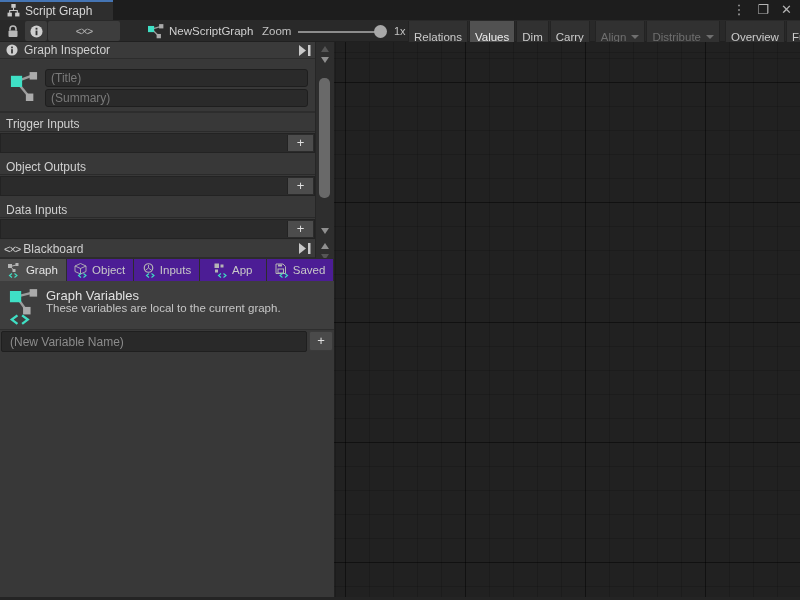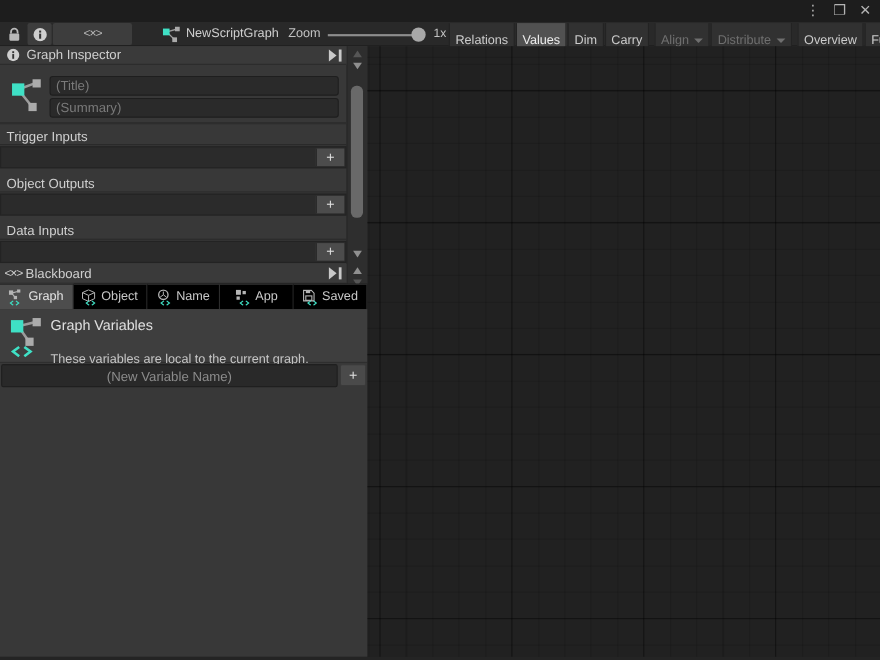--- a/index.html
+++ b/index.html
@@ -66,34 +66,34 @@
   .insp-divider { position:absolute; left:0; top:111px; width:315px; height:2px; background:#2d2d2d; }
 
   .sec-label { position:absolute; left:6px; font-size:12px; color:#d0d0d0; }
   .sec-line { position:absolute; left:0; width:315px; height:1px; background:#2a2a2a; }
   .sec-row { position:absolute; left:0; width:315px; height:20px; background:#2b2b2b; border:1px solid #232323; }
   .add-btn { position:absolute; right:1px; top:1px; width:26px; height:16px; background:#4c4c4c;
     border-left:1px solid #232323; color:#e0e0e0; font-size:13px; line-height:15px; text-align:center; }
 
   .bb-tabs { position:absolute; left:0; top:216px; width:334px; height:23px; display:flex; background:#343434; }
   .bb-tab { flex:1; display:flex; align-items:center; justify-content:center; gap:4px;
-    background:#000000; border-right:1px solid #2c2c2c; border-top:1px solid #2c2c2c;
+    background:#4c1d95; border-right:1px solid #2c2c2c; border-top:1px solid #2c2c2c;
     font-size:11.5px; color:#c8c8c8; cursor:default; }
   .bb-tab.active { background:#4d4d4d; color:#e4e4e4; }
 
   .vars-box { position:absolute; left:0; top:239px; width:334px; height:49px; background:#3e3e3e;
     border-bottom:1px solid #2e2e2e; }
   .vars-box .icon { position:absolute; left:9px; top:6px; }
   .vars-title { position:absolute; left:46px; top:7px; font-size:13px; color:#e0e0e0; }
-  .vars-desc { position:absolute; left:46px; top:40px; font-size:11.5px; color:#c6c6c6; }
+  .vars-desc { position:absolute; left:46px; top:21px; font-size:11.5px; color:#c6c6c6; }
 
   .newvar-row { position:absolute; left:0; top:288px; width:334px; height:24px; }
   .newvar-input { position:absolute; left:1px; top:1px; width:306px; height:21px; background:#292929;
     border:1px solid #1f1f1f; border-radius:2px; color:#cfcfcf; font-size:12px;
-    font-family:"Liberation Sans", sans-serif; text-align:center; padding:0 8px; outline:none; }
+    font-family:"Liberation Sans", sans-serif; text-align:left; padding:0 8px; outline:none; }
   .newvar-input::placeholder { color:#8c8c8c; }
   .newvar-add { position:absolute; left:309px; top:1px; width:24px; height:20px; background:#4a4a4a;
     border:1px solid #3a3a3a; border-radius:2px; color:#e0e0e0; font-size:13px; line-height:18px; text-align:center; }
 
   
   .graph-area { position:absolute; left:334px; top:42px; width:466px; height:558px;
     background-color:#212121;
     background-image:
       repeating-linear-gradient(to right, rgba(0,0,0,0.40) 0 1px, transparent 1px 120px),
       repeating-linear-gradient(to bottom, rgba(0,0,0,0.40) 0 1px, transparent 1px 120px),
@@ -102,20 +102,30 @@
     background-position: 11px 40px, 11px 40px, 11px 16px, 11px 16px; }
 
   .bottom-edge { position:absolute; left:0; top:597px; width:800px; height:3px; background:#242424; }
 </style>
 </head>
 <body>
 
 <div id="app">
 
   <div class="tabstrip">
+    <div class="doc-tab">
+      <div class="accent"></div>
+      <svg width="13" height="13" viewBox="0 0 24 24">
+        <path d="M12 6 V12 M12 12 H5 V17 M12 12 H19 V17" stroke="#c9c9c9" stroke-width="2" fill="none"></path>
+        <rect x="8" y="0" width="8" height="7" fill="#c9c9c9"></rect>
+        <rect x="1" y="16" width="8" height="7" fill="#c9c9c9"></rect>
+        <rect x="15" y="16" width="8" height="7" fill="#c9c9c9"></rect>
+      </svg>
+      <span class="label">Script Graph</span>
+    </div>
     <div class="win-controls">
       <span>⋮</span>
       <span>❐</span>
       <span>✕</span>
     </div>
   </div>
 
   <div class="toolbar">
     <div class="tb-btn tb-lock">
       <svg width="12" height="15" viewBox="0 0 12 14">
@@ -257,21 +267,21 @@
           <path d="M14 21 L9 25 L14 29 M19 21 L24 25 L19 29" stroke="#3fe0c5" stroke-width="2.2" fill="none"></path>
         </svg>
         <span>Object</span>
       </div>
       <div class="bb-tab">
         <svg width="14" height="15" viewBox="0 0 28 30">
           <circle cx="13" cy="10" r="8.5" fill="none" stroke="#b5b5b5" stroke-width="2.4"></circle>
           <path d="M13 4 V10 M7 14.5 L13 10 M19 14.5 L13 10" stroke="#b5b5b5" stroke-width="1.8" fill="none"></path>
           <path d="M14 21 L9 25 L14 29 M19 21 L24 25 L19 29" stroke="#3fe0c5" stroke-width="2.2" fill="none"></path>
         </svg>
-        <span>Name</span>
+        <span>Inputs</span>
       </div>
       <div class="bb-tab">
         <svg width="14" height="15" viewBox="0 0 28 30">
           <rect x="1" y="1" width="9" height="9" fill="#b5b5b5"></rect>
           <rect x="13" y="3" width="6" height="6" fill="#b5b5b5"></rect>
           <rect x="2" y="13" width="6" height="6" fill="#b5b5b5"></rect>
           <path d="M14 21 L9 25 L14 29 M19 21 L24 25 L19 29" stroke="#3fe0c5" stroke-width="2.2" fill="none"></path>
         </svg>
         <span>App</span>
       </div>

